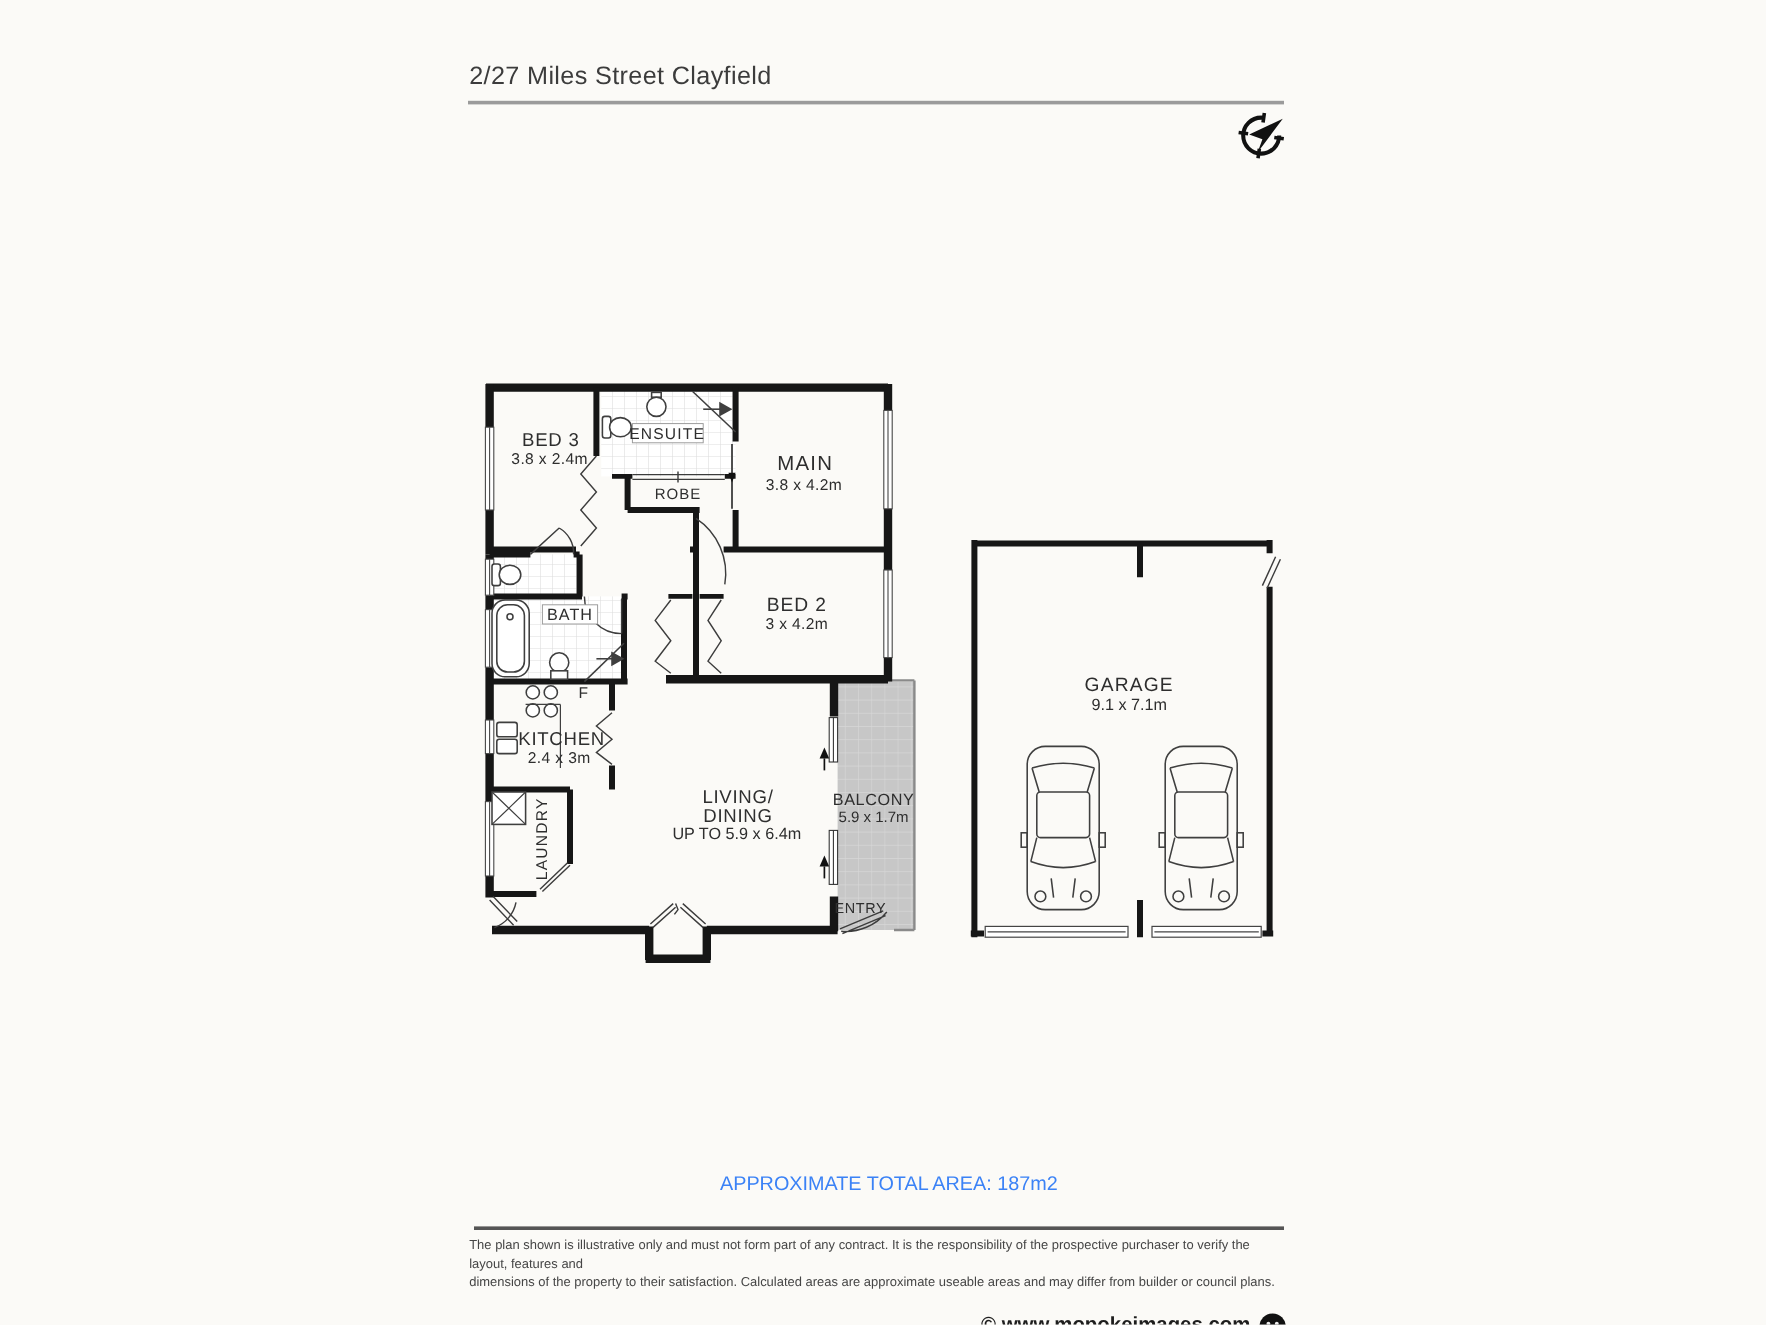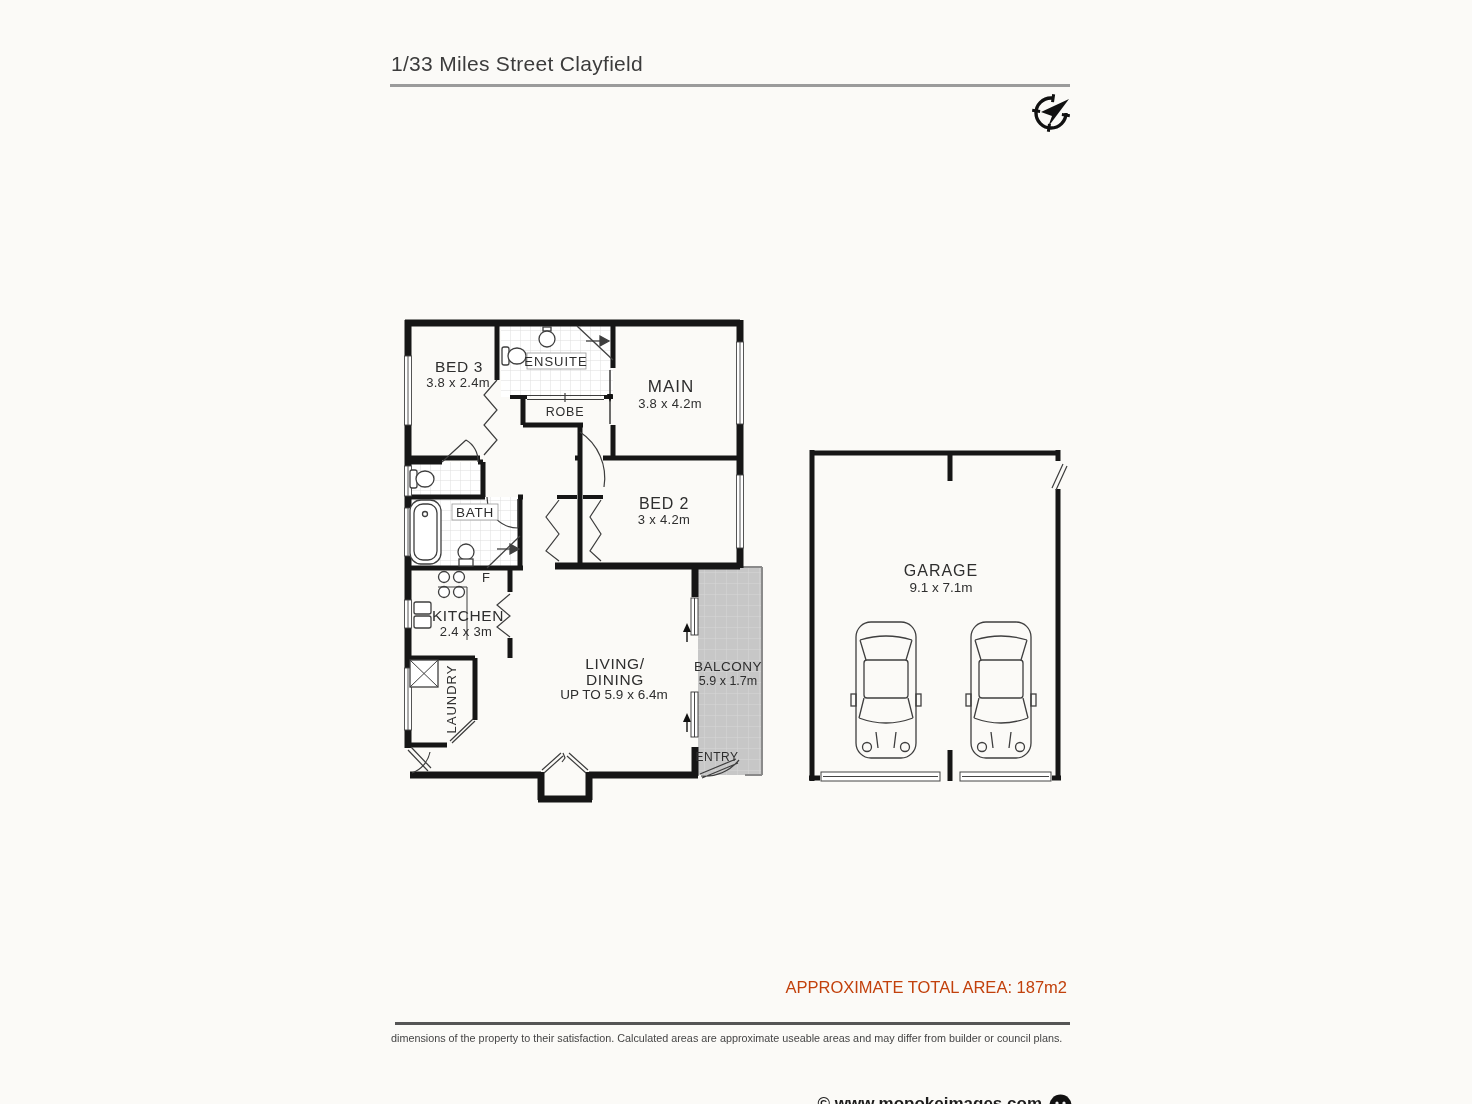--- a/index.html
+++ b/index.html
@@ -1,37 +1,37 @@
 <!DOCTYPE html>
 <html><head>
 <meta charset="utf-8">
 <style>
   html,body{margin:0;padding:0;background:#fbfaf7;}
   #canvas{position:relative;width:1472px;height:1104px;background:#fbfaf7;overflow:hidden;
           font-family:"Liberation Sans",sans-serif;color:#3a3a3a;}
   .abs{position:absolute;}
   #plan-title{left:391px;top:52px;font-size:21px;letter-spacing:.3px;color:#3c3c3c;}
   #title-divider{left:390px;top:84px;width:680px;height:3px;background:#9b9b9b;}
-  #summary{left:600px;top:976px;width:467px;text-align:right;font-size:16.5px;color:#c2410c;line-height:1.35;}
+  #summary{left:600px;top:976px;width:467px;font-size:16.5px;color:#3b82f6;line-height:1.35;}
   #summary div{white-space:nowrap;}
   #footer-divider{left:395px;top:1022px;width:675px;height:2.5px;background:#555;}
   #disclaimer{left:391px;top:1031px;width:681px;font-size:10.8px;line-height:1.45;color:#454545;}
   #credit{left:600px;top:1066px;width:472px;display:flex;justify-content:flex-end;align-items:flex-start;gap:7px;margin-top:28px;}
   #credit .txt{font-size:17px;font-weight:700;color:#1d1d1d;white-space:nowrap;}
   svg text{font-family:"Liberation Sans",sans-serif;fill:#2e2e2e;}
   .room-lbl{font-size:15.5px;letter-spacing:.6px;}
   .room-dim{font-size:13px;letter-spacing:.3px;}
   .sm-lbl{font-size:12.5px;letter-spacing:.8px;}
 </style>
 </head>
 <body>
 
 <div id="canvas">
 
-  <div id="plan-title" class="abs">1/33 Miles Street Clayfield</div>
+  <div id="plan-title" class="abs">2/27 Miles Street Clayfield</div>
   <div id="title-divider" class="abs"></div>
 
   <svg class="abs" style="left:0;top:0" width="1472" height="1104" viewBox="0 0 1472 1104">
     <defs>
       <pattern id="tiles" patternUnits="userSpaceOnUse" width="10" height="10">
         <rect width="10" height="10" fill="#ffffff"></rect>
         <path d="M10 0 H0 V10" stroke="#dedede" stroke-width="1" fill="none"></path>
       </pattern>
       <pattern id="balctiles" patternUnits="userSpaceOnUse" width="11" height="11">
         <rect width="11" height="11" fill="#c7c7c7"></rect>
@@ -266,20 +266,21 @@
     </g>
   </svg>
 
   <div id="summary" class="abs">
     <div>APPROXIMATE TOTAL AREA: 187m2</div>
   </div>
 
   <div id="footer-divider" class="abs"></div>
 
   <div id="disclaimer" class="abs">
+    <div>The plan shown is illustrative only and must not form part of any contract. It is the responsibility of the prospective purchaser to verify the layout, features and</div>
     <div>dimensions of the property to their satisfaction. Calculated areas are approximate useable areas and may differ from builder or council plans.</div>
   </div>
 
   <div id="credit" class="abs">
     <span class="txt">© www.mopokeimages.com</span>
     <svg width="23" height="23" viewBox="0 0 23 23">
       <circle cx="11.5" cy="11.5" r="11" fill="#111"></circle>
       <circle cx="8" cy="9" r="1.6" fill="#eee"></circle>
         <circle cx="15" cy="9" r="1.6" fill="#eee"></circle>
       <path d="M7,15 Q11.5,18 16,15" stroke="#bbb" stroke-width="1" fill="none"></path>

